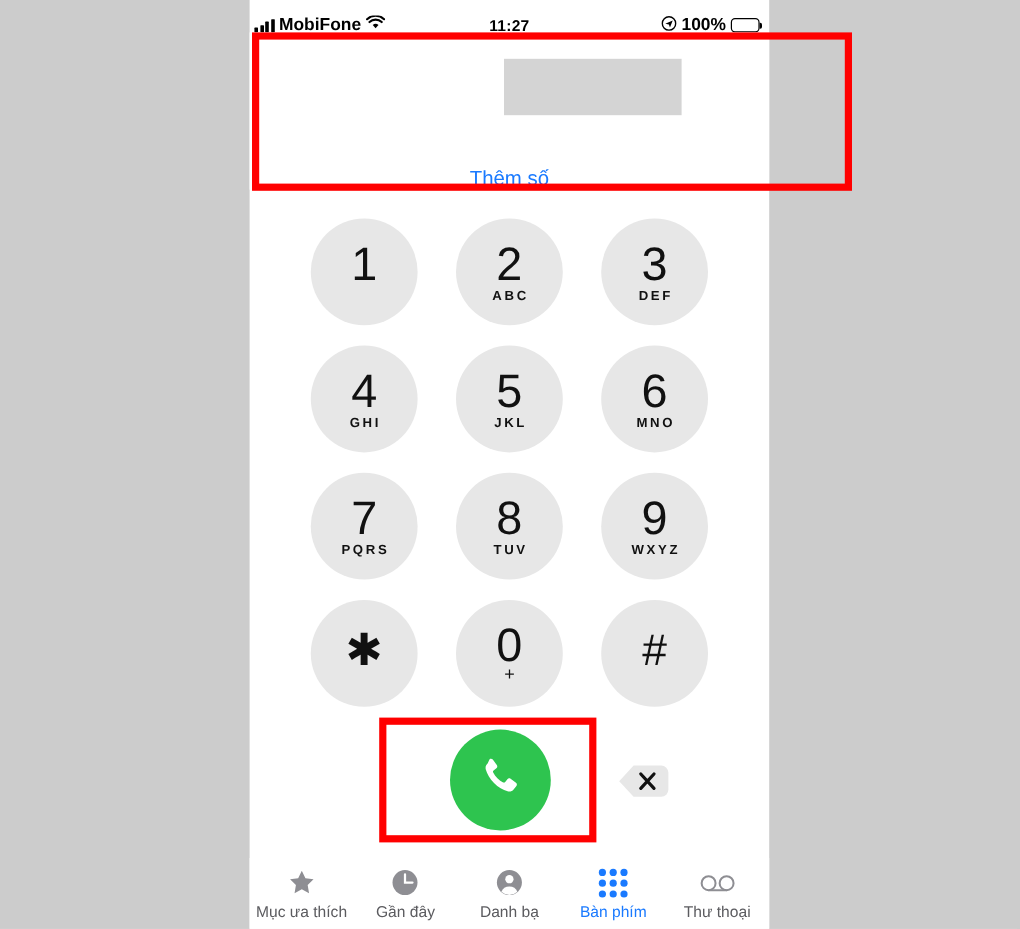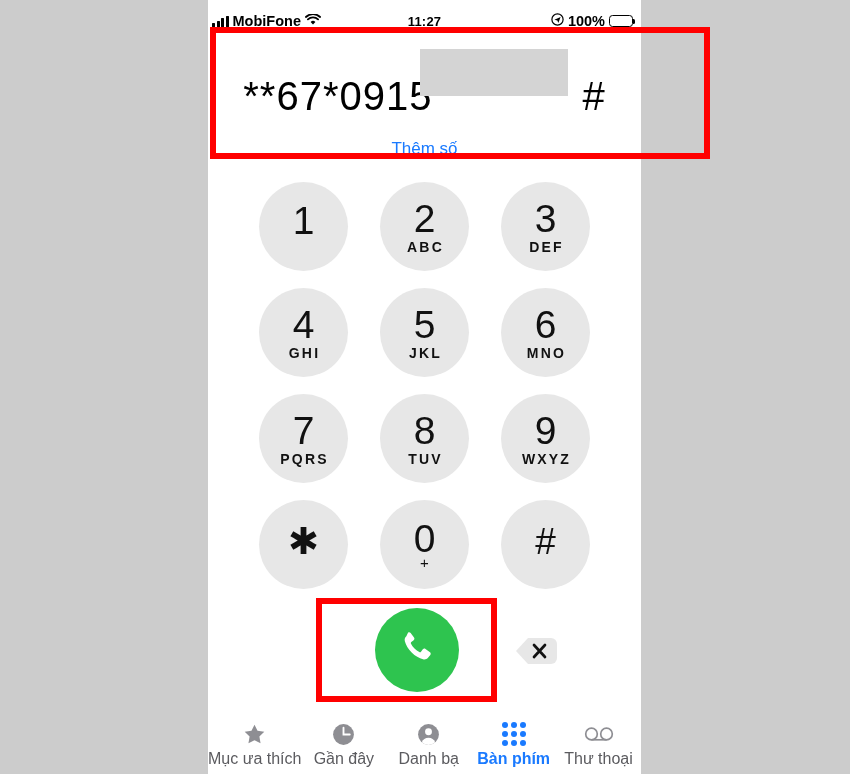--- a/index.html
+++ b/index.html
@@ -167,21 +167,21 @@
     font-weight: 300;
     font-family: "Liberation Sans", sans-serif;
     margin-top: 2px;
   }
   .key-digit.sym {
     font-size: 37px;
     font-weight: 500;
     margin-top: 8px;
   }
   .key-letters {
-    font-size: 14px;
+    font-size: 11px;
     letter-spacing: 2.2px;
     font-weight: bold;
     color: #111;
     margin-top: 1px;
     margin-left: 2px;
   }
   .key-letters.plus {
     font-size: 15px;
     letter-spacing: 0;
     font-weight: 400;
@@ -235,27 +235,27 @@
     display: flex;
     flex-direction: column;
     align-items: center;
     justify-content: center;
     gap: 3px;
     cursor: pointer;
     color: #8e8e93;
   }
   .tab-item.active { color: #1a7aff; }
   .tab-label {
-    font-size: 16px;
+    font-size: 13px;
     color: #5b5b5f;
     white-space: nowrap;
   }
   .tab-item.active .tab-label {
     color: #1a7aff;
-    font-weight: bold;
+    font-weight: normal;
   }
   .tab-icon {
     height: 26px;
     display: flex;
     align-items: center;
     justify-content: center;
   }
   .keypad-dots {
     display: grid;
     grid-template-columns: repeat(3, 6px);
@@ -314,23 +314,20 @@
           </svg>
         </span>
         <span>100%</span>
         <span class="battery-shell">
           <span class="battery-fill"></span>
         </span>
       </div>
     </div>
 
     <div id="number-area">
-      <div id="dialed-number">
-        <span>**67*0915</span><span style="display:inline-block;width:150px;"></span><span>#</span>
-      </div>
       <div id="redaction-box"></div>
       <div id="add-number-link">Thêm số</div>
     </div>
 
     <div id="keypad">
 
       <div class="keypad-row">
         <div class="key">
           <span class="key-digit">1</span>
           <span class="key-letters blank"></span>

